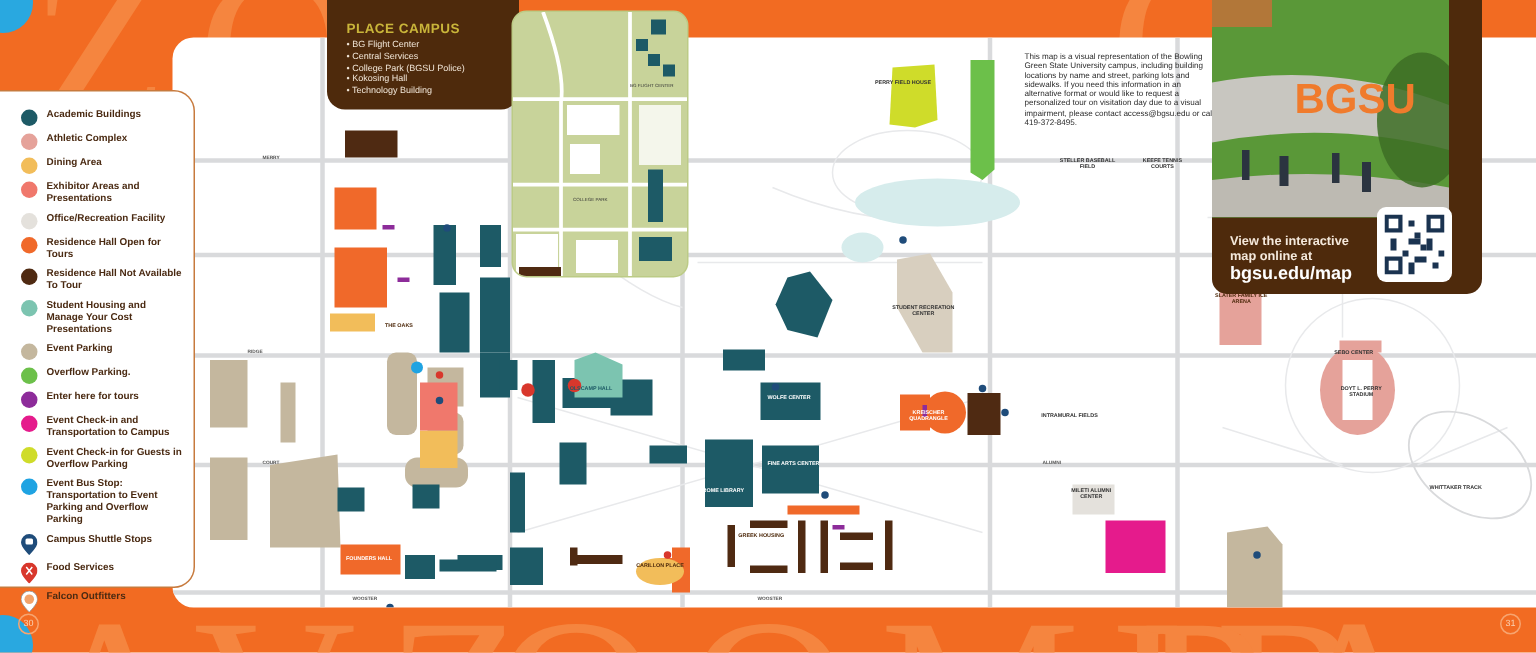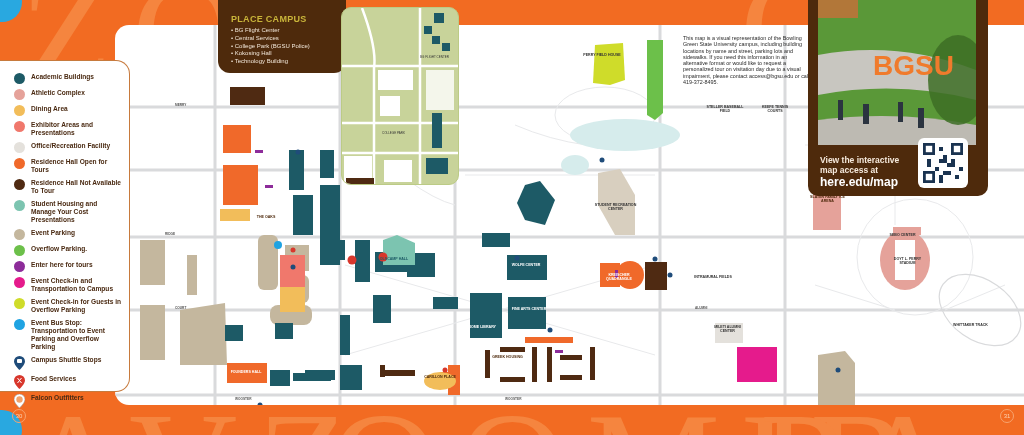--- a/index.html
+++ b/index.html
@@ -23,21 +23,21 @@
   .north-title { font-size: 9px; color: #c9b53a; font-weight: bold; letter-spacing: 0.3px; margin-bottom: 3px; }
   .north-list { list-style: none; }
   .north-list li { font-size: 6px; color: #f1e6d8; line-height: 7.8px; }
   .north-list li::before { content: "• "; }
 
   .inset { position: absolute; left: 341px; top: 7px; width: 118px; height: 178px; background: #c8d39a; border-radius: 10px; border: 1px solid #bccb86; overflow: hidden; z-index: 4; }
 
   .access-text { position: absolute; left: 683px; top: 35px; width: 128px; font-size: 5.4px; color: #2a2a2a; line-height: 6.3px; z-index: 4; }
 
   .promo { position: absolute; left: 808px; top: 0; width: 180px; height: 196px; background: #4e2a0c; border-radius: 0 0 10px 10px; z-index: 4; }
-  .promo-photo { position: absolute; left: 10px; top: 0; width: 158px; height: 145px; background: linear-gradient(180deg,#6f8f3f 0%,#5f9a3a 40%,#7ab04a 60%,#4e8a30 100%); overflow: hidden; }
+  .promo-photo { position: absolute; left: 0; top: 0; width: 158px; height: 145px; background: linear-gradient(180deg,#6f8f3f 0%,#5f9a3a 40%,#7ab04a 60%,#4e8a30 100%); overflow: hidden; }
   .promo-text1 { position: absolute; left: 12px; top: 156px; font-size: 8.5px; color: #f5e9dc; font-weight: bold; line-height: 9.5px; width: 90px; }
   .promo-text2 { position: absolute; left: 12px; top: 175px; font-size: 12px; color: #ffffff; font-weight: bold; }
   .qr { position: absolute; left: 110px; top: 138px; width: 50px; height: 50px; background: #ffffff; border-radius: 6px; padding: 5px; }
 
   .page-num { position: absolute; top: 409px; width: 14px; height: 14px; border-radius: 50%; border: 1px solid #f7a46f; font-size: 6px; color: #fbd2b4; text-align: center; line-height: 12px; }
 
   .lbl { position: absolute; font-size: 3.6px; color: #ffffff; font-weight: bold; text-align: center; line-height: 4px; pointer-events: none; text-transform: uppercase; }
   .lbl.dark { color: #333; }
   .street { position: absolute; font-size: 3.2px; color: #555; font-weight: bold; text-transform: uppercase; }
 </style>
@@ -369,22 +369,22 @@
       <rect x="0" y="0" width="40" height="18" fill="#d76a3a" opacity="0.7"></rect>
       <text x="55" y="75" font-size="28" font-weight="bold" fill="#f07b2c" font-family="Liberation Sans, sans-serif">BGSU</text>
       <g fill="#2b3440">
         <rect x="20" y="100" width="5" height="20"></rect>
           <rect x="45" y="104" width="6" height="20"></rect>
         <rect x="80" y="102" width="5" height="20"></rect>
           <rect x="100" y="108" width="6" height="20"></rect>
       </g>
     </svg>
   </div>
-  <div class="promo-text1">View the interactive map access at</div>
-  <div class="promo-text2">here.edu/map</div>
+  <div class="promo-text1">View the interactive map online at</div>
+  <div class="promo-text2">bgsu.edu/map</div>
   <div class="qr">
     <svg width="40" height="40" viewBox="0 0 10 10">
       <rect x="0" y="0" width="3" height="3" fill="#1a3350"></rect>
         <rect x="7" y="0" width="3" height="3" fill="#1a3350"></rect>
         <rect x="0" y="7" width="3" height="3" fill="#1a3350"></rect>
       <rect x="0.7" y="0.7" width="1.6" height="1.6" fill="#fff"></rect>
         <rect x="7.7" y="0.7" width="1.6" height="1.6" fill="#fff"></rect>
         <rect x="0.7" y="7.7" width="1.6" height="1.6" fill="#fff"></rect>
       <rect x="4" y="1" width="1" height="1" fill="#1a3350"></rect>
         <rect x="5" y="3" width="1" height="1" fill="#1a3350"></rect>

